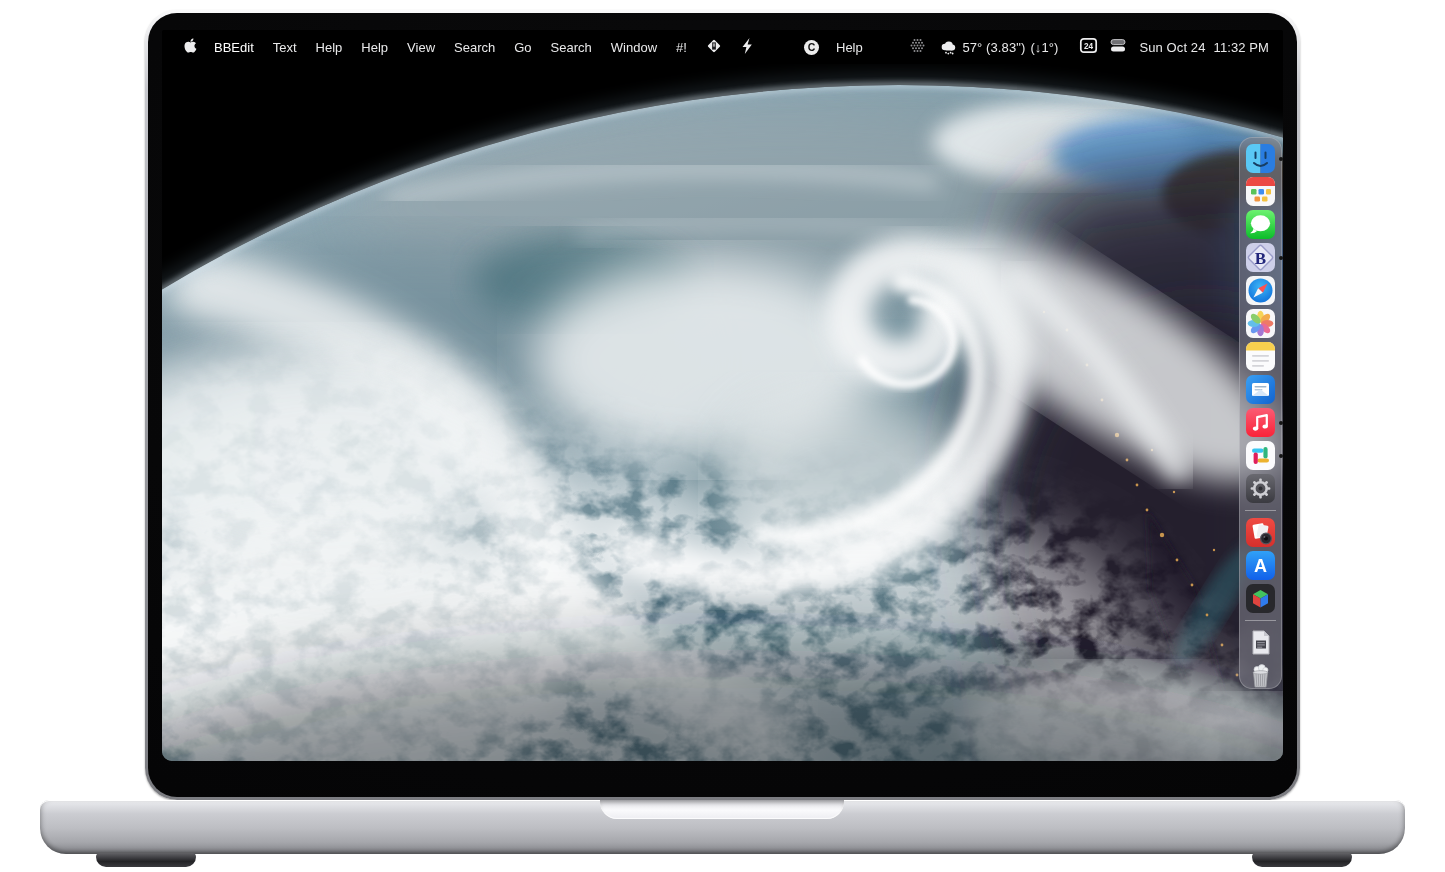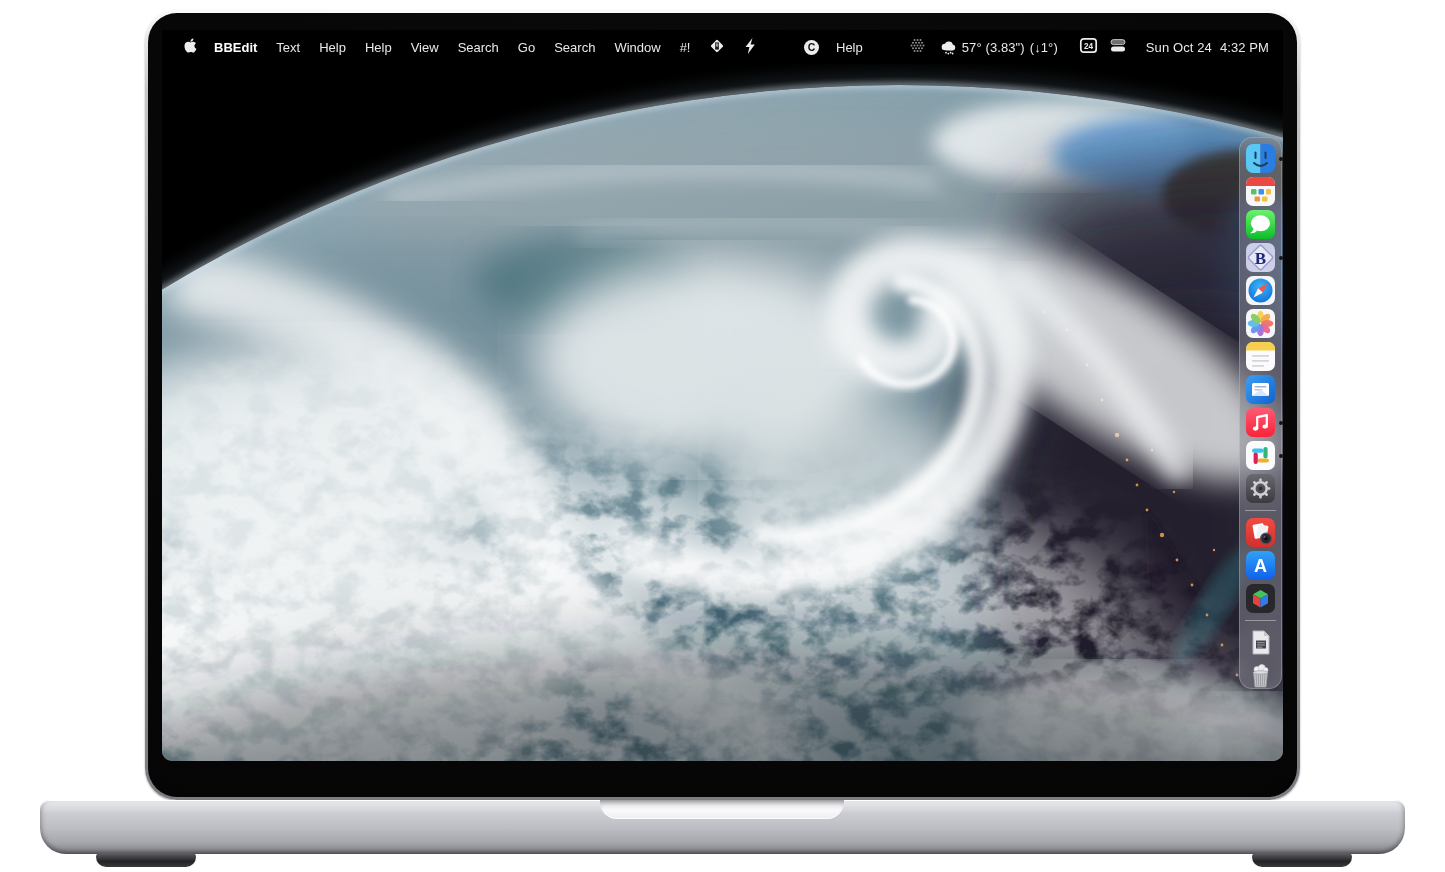--- a/index.html
+++ b/index.html
@@ -26,21 +26,21 @@
     background:#000;overflow:hidden;border-radius:3px 3px 10px 10px;
   }
   .wallpaper{position:absolute;left:0;top:0;width:100%;height:100%;}
   
   .menu-bar{
     position:absolute;top:0;left:0;right:0;height:34px;background:#000;
     color:#e9e9ea;font-size:13px;z-index:6;
   }
   .m-left{position:absolute;left:0;top:0;height:34px;display:flex;align-items:center;padding-left:21px;}
   .m-left .mi{margin-right:19px;white-space:nowrap;cursor:default;}
-  .app-name{font-weight:700;color:#ffffff;}
+  .app-name{font-weight:400;color:#ffffff;}
   .m-center{position:absolute;left:642px;top:0;height:34px;display:flex;align-items:center;gap:17px;}
   .m-right{position:absolute;right:14px;top:0;height:34px;display:flex;align-items:center;gap:9px;white-space:nowrap;}
   .m-right .txt{letter-spacing:.1px;}
   .c-badge{
     width:15px;height:15px;border-radius:50%;background:#ececec;color:#121212;
     font-size:10.5px;font-weight:700;display:flex;align-items:center;justify-content:center;line-height:1;
   }
   .notch{
     position:absolute;left:50%;top:0;transform:translateX(-50%);
     width:178px;height:34px;background:#020202;border-radius:0 0 11px 11px;z-index:5;
@@ -300,22 +300,22 @@
                 <rect x="1.8" y="1.8" width="15.4" height="13.4" rx="3" fill="none" stroke="#ededee" stroke-width="1.7"></rect>
                 <text x="9.5" y="11.6" text-anchor="middle" font-size="8.2" font-weight="bold" font-family="Liberation Sans, sans-serif" fill="#ededee">24</text>
               </svg>
             </span>
             <span style="margin-left:2px;">
               <svg width="18" height="17" viewBox="0 0 18 17">
                 <rect x="2" y="2.6" width="14" height="5" rx="2.5" fill="#6f6f73" stroke="#cfcfd2" stroke-width=".9"></rect>
                 <rect x="2" y="9.6" width="14" height="5" rx="2.5" fill="#ececee"></rect>
               </svg>
             </span>
-            <span class="txt" style="margin-left:10px;">Sun Oct 24</span>
-            <span class="txt" style="margin-left:-1px;">4:32 PM</span>
+            <span class="txt" style="margin-left:3px;">Sun Oct 24</span>
+            <span class="txt" style="margin-left:-1px;">11:32 PM</span>
           </div>
         </div>
 
         <div class="notch">
           <div class="camera"></div>
         </div>
 
         <div class="dock">
 
           <div class="dock-item">

